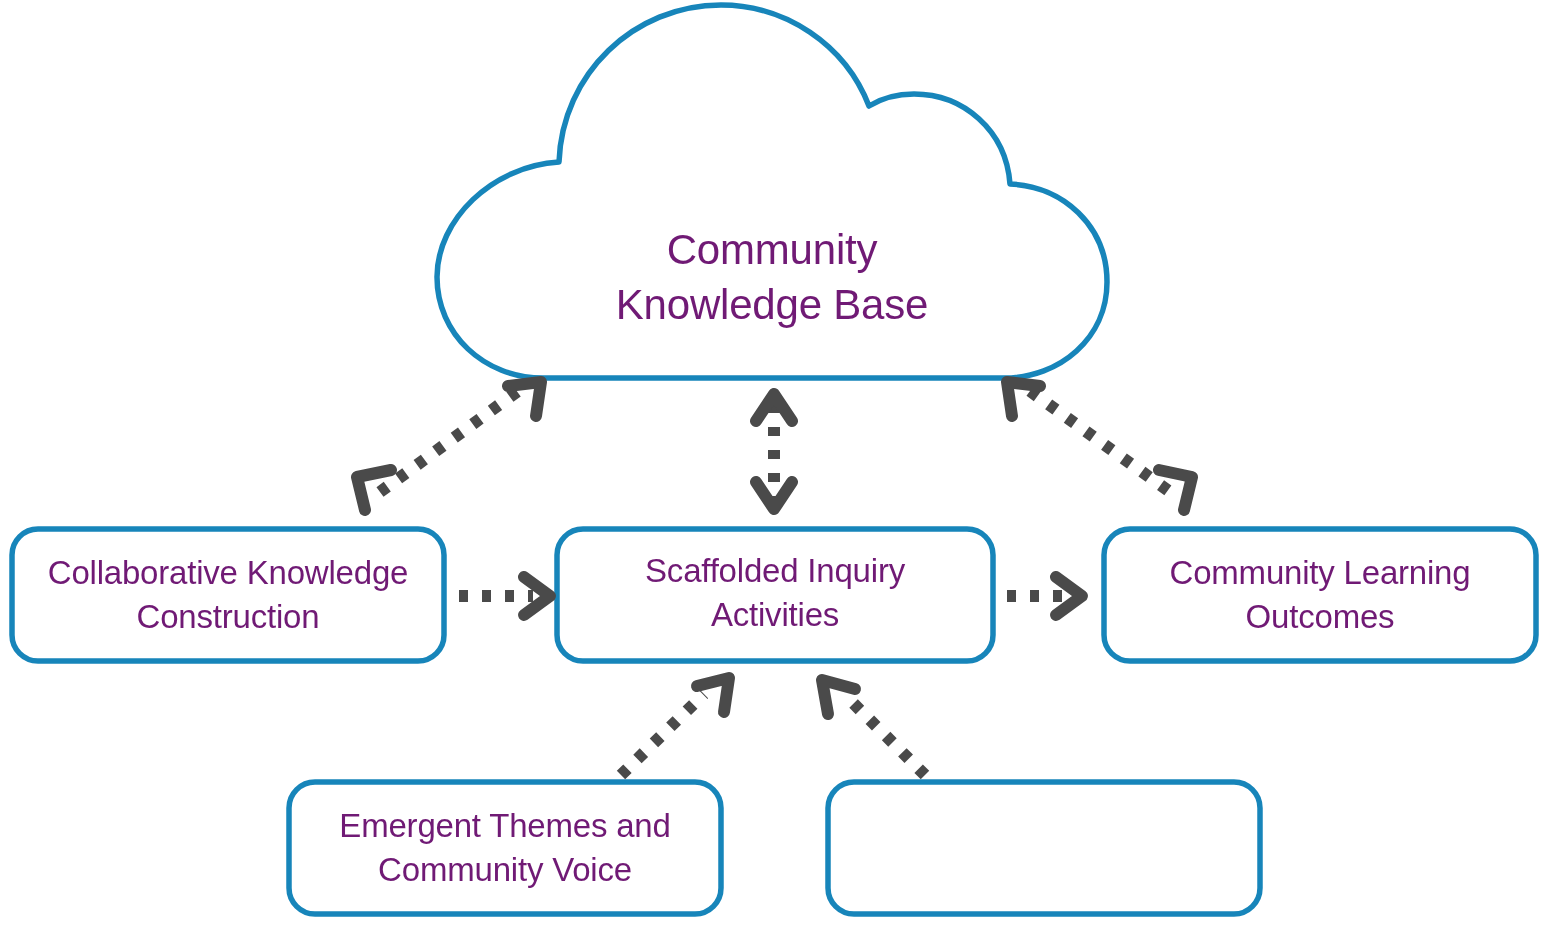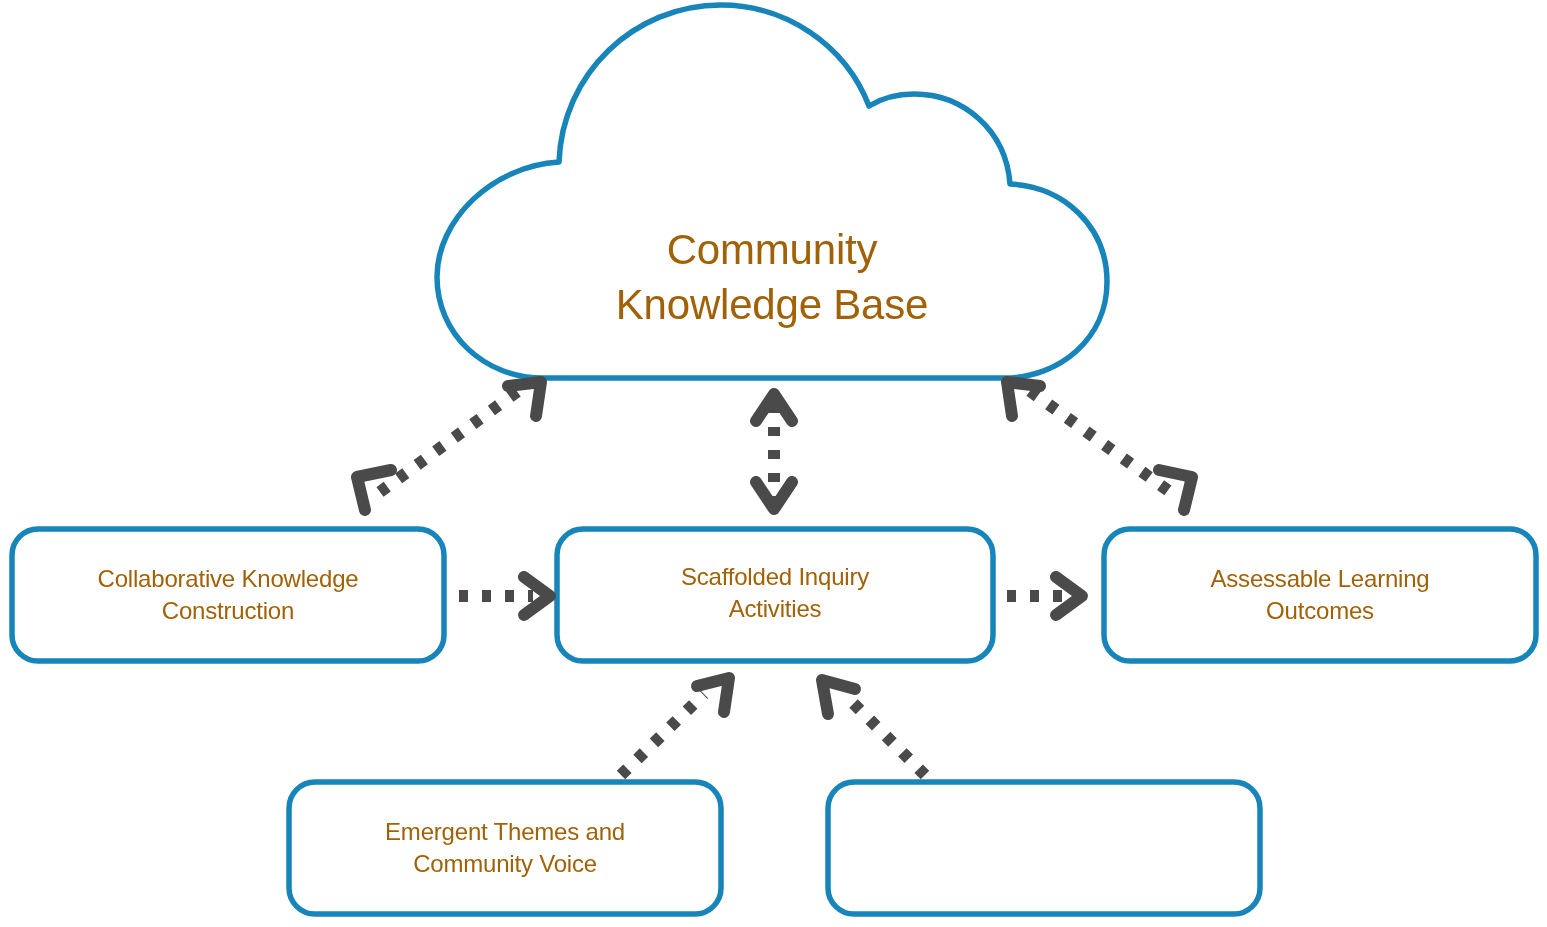--- a/index.html
+++ b/index.html
@@ -23,30 +23,30 @@
     top: 0;
     width: 1547px;
     height: 927px;
   }
   .node-label {
     position: absolute;
     display: flex;
     align-items: center;
     justify-content: center;
     text-align: center;
-    color: #a16207;
+    color: #701a75;
     font-family: "Liberation Sans", sans-serif;
     font-weight: 400;
     line-height: 1.32;
     letter-spacing: -0.2px;
     white-space: pre-line;
     pointer-events: none;
   }
   .box-label {
-    font-size: 24px;
+    font-size: 33px;
   }
   .cloud-label {
     font-size: 42px;
     line-height: 1.30;
   }
 </style>
 </head>
 <body>
 
 <div id="canvas">
@@ -129,20 +129,20 @@
 
   <div class="node-label cloud-label" style="left:437px; top:188px; width:670px; height:180px;">Community
 Knowledge Base</div>
 
   <div class="node-label box-label" style="left:12px; top:529px; width:432px; height:132px;">Collaborative Knowledge
 Construction</div>
 
   <div class="node-label box-label" style="left:557px; top:527px; width:436px; height:132px;">Scaffolded Inquiry
 Activities</div>
 
-  <div class="node-label box-label" style="left:1104px; top:529px; width:432px; height:132px;">Assessable Learning
+  <div class="node-label box-label" style="left:1104px; top:529px; width:432px; height:132px;">Community Learning
 Outcomes</div>
 
   <div class="node-label box-label" style="left:289px; top:782px; width:432px; height:132px;text-align:center;">Emergent Themes and
 Community Voice</div>
 
 
 </div>
 
 </body></html>

